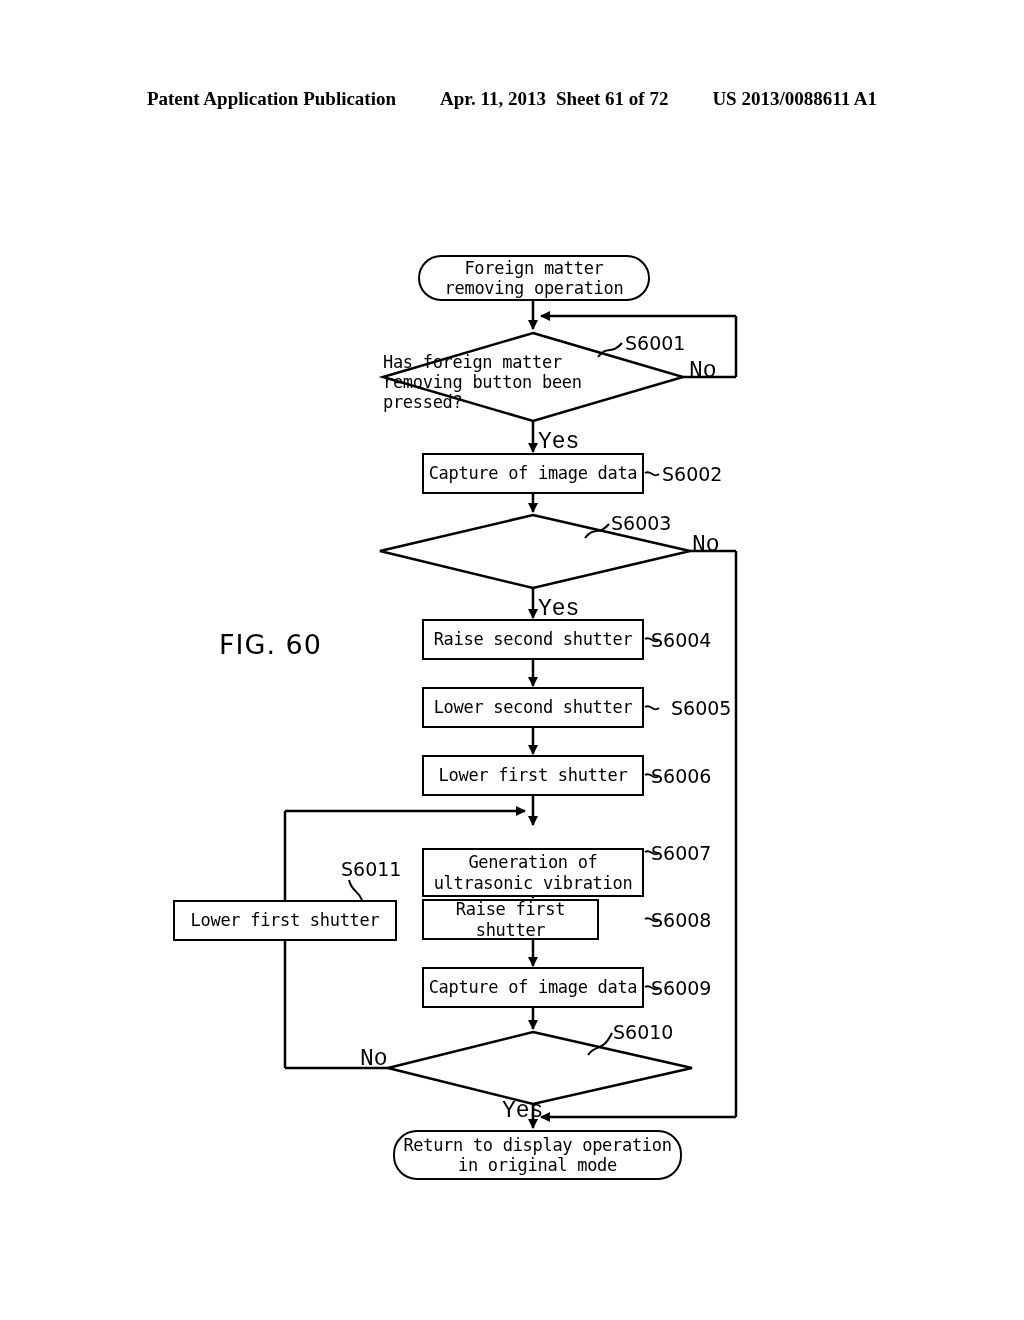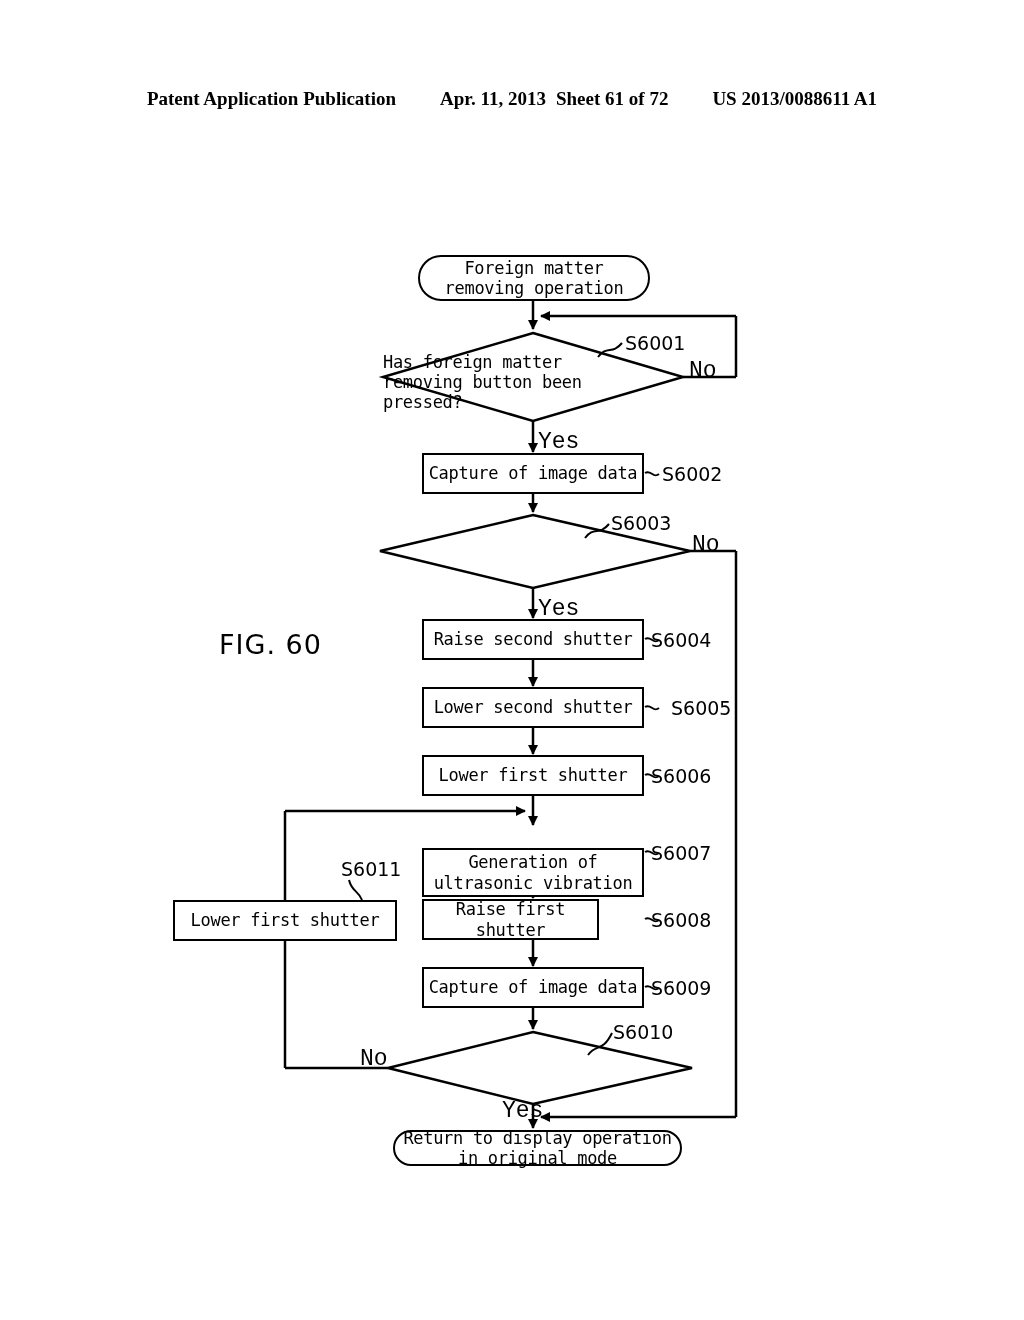--- a/index.html
+++ b/index.html
@@ -219,16 +219,16 @@
     <path d="M645,775 C651,771 653,781 659,776" fill="none" stroke="#000" stroke-width="2"></path>
     <path d="M645,852 C651,848 653,858 659,853" fill="none" stroke="#000" stroke-width="2"></path>
     <path d="M645,919 C651,915 653,925 659,920" fill="none" stroke="#000" stroke-width="2"></path>
     <path d="M645,987 C651,983 653,993 659,988" fill="none" stroke="#000" stroke-width="2"></path>
 
     <path d="M598,357 C607,345 612,355 622,343" fill="none" stroke="#000" stroke-width="2"></path>
     <path d="M585,538 C594,526 599,536 609,524" fill="none" stroke="#000" stroke-width="2"></path>
     <path d="M588,1055 C597,1043 602,1053 612,1033" fill="none" stroke="#000" stroke-width="2"></path>
   </svg>
 
-  <div class="node terminal" style="left:393px; top:1130px; width:289px; height:36px;">Return to display operation
+  <div class="node terminal" style="left:393px; top:1130px; width:289px; height:50px;">Return to display operation
 in original mode</div>
 
 </div>
 
 </body></html>

